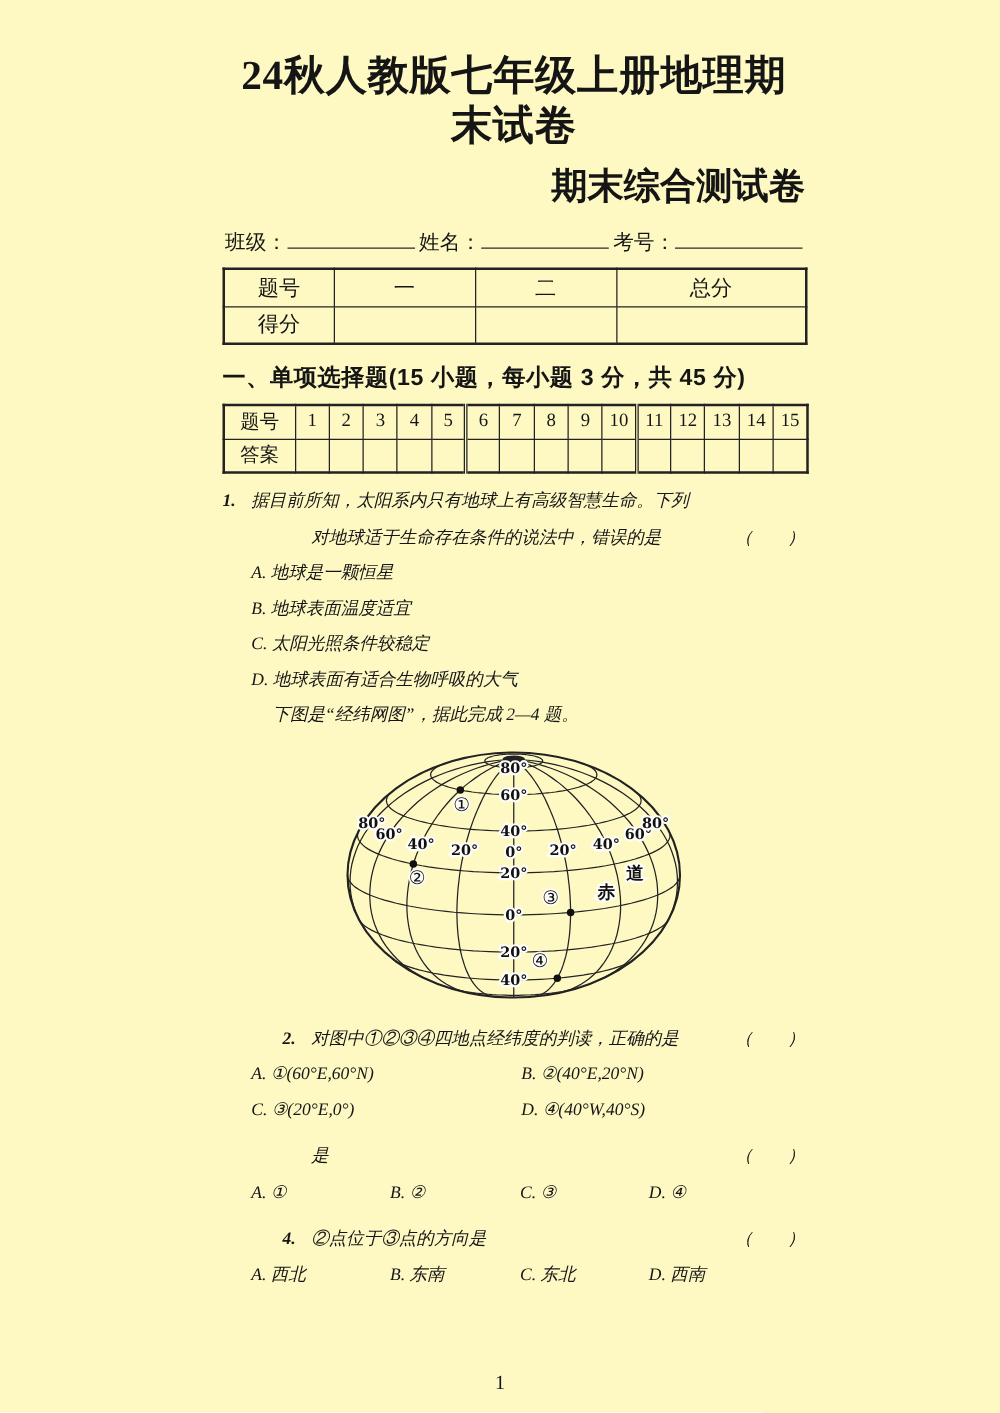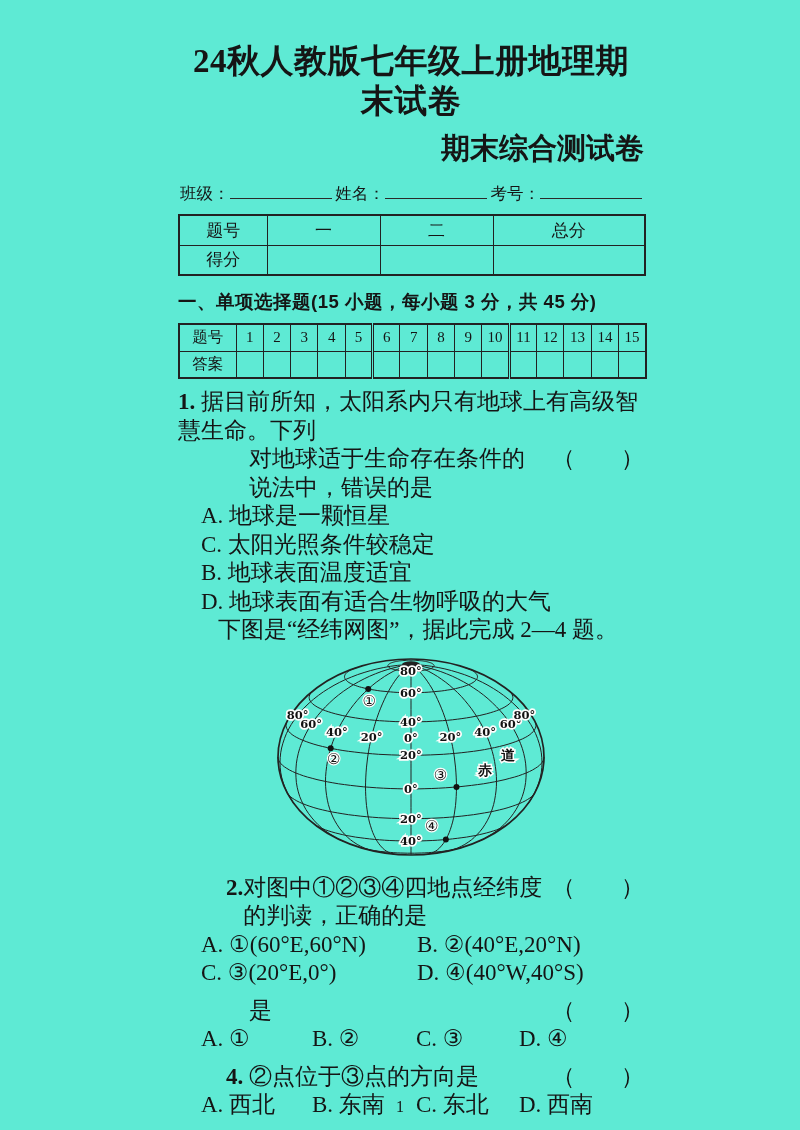--- a/index.html
+++ b/index.html
@@ -1,19 +1,19 @@
 <!DOCTYPE html>
 <html><head>
 <meta charset="utf-8">
 <style>
   * { margin:0; padding:0; box-sizing:border-box; }
   html,body { background:#fff; }
   .page {
     position:relative; width:800px; height:1130px; margin:0 auto;
-    background:#5eead4; color:#151515; overflow:hidden;
+    background:#fef9c3; color:#151515; overflow:hidden;
     font-family:"Liberation Serif","DejaVu Serif",serif;
     padding:42px 156px 0 178px;
   }
   .title1 { text-align:center; font-size:33px; font-weight:bold; letter-spacing:0.5px; line-height:1.2; }
   .title2 { text-align:right; font-size:29px; font-weight:bold; margin-top:8px; }
   .info-row { display:flex; justify-content:space-between; margin-top:14px; font-size:16.5px; padding:0 2px; }
   .info-field { white-space:nowrap; }
   .blank { display:inline-block; width:102px; height:15px; border-bottom:1.5px solid #2a2a2a; vertical-align:baseline; }
   .pill-row { text-align:center; margin-top:9px; }
   .pill {
@@ -26,21 +26,21 @@
   .score-table td.c0 { width:88px; }
   .score-table td.c1, .score-table td.c2 { width:113px; }
   .section-heading {
     margin-top:13px; font-size:18.5px; font-weight:bold;
     font-family:"Liberation Sans","DejaVu Sans",sans-serif; letter-spacing:0.5px;
   }
   .answer-table { width:469px; margin-top:9px; border:2px solid #222; }
   .answer-table td { border:1.2px solid #222; height:27px; text-align:center; font-size:15px; }
   .answer-table td.head { width:57px; font-size:15.5px; }
   .answer-table td.sep { border-left:3px double #222; }
-  .qa { margin-top:9px; font-size:23px; line-height:28.5px; }
+  .qa { margin-top:9px; font-size:14px; line-height:28.5px;font-style:italic; }
   .q-line { display:block; }
   .q-line.hang { padding-left:23px; }
   .flexline { display:flex;margin-left:48px; }
   .flexline .grow { flex:1 1 auto; }
   .q-num { display:inline-block; width:23px; font-weight:bold; }
   .bracket { white-space:nowrap; padding-left:6px; }
   .opts { padding-left:23px; }
   .opt { display:block; }
   .opts-2col { display:grid; grid-template-columns:216px 1fr; padding-left:23px; }
   .opts-4col { display:grid; grid-template-columns:111px 104px 103px 1fr; padding-left:23px; }
@@ -132,22 +132,22 @@
     </table>
 
   <div class="qa">
     <div class="q-line"><span class="q-num">1.</span><span>据目前所知，太阳系内只有地球上有高级智慧生命。下列</span></div>
     <div class="q-line hang flexline">
         <span class="grow">对地球适于生命存在条件的说法中，错误的是</span>
         <span class="bracket">（　　）</span>
       </div>
     <div class="opts">
       <span class="opt">A. 地球是一颗恒星</span>
+      <span class="opt">B. 地球表面温度适宜</span>
       <span class="opt">C. 太阳光照条件较稳定</span>
-      <span class="opt">B. 地球表面温度适宜</span>
       <span class="opt">D. 地球表面有适合生物呼吸的大气</span>
     </div>
     <div class="q-line note-line">下图是“经纬网图”，据此完成 2—4 题。</div>
   </div>
 
   <div class="figure-wrap">
     <svg id="globe" width="280" height="208" viewBox="0 0 280 208">
         <path d="M140.0 7.2L138.8 7.2L137.6 7.2L136.4 7.3L135.2 7.3L134.0 7.4L132.9 7.5L131.7 7.6L130.6 7.7L129.5 7.8L128.5 7.9L127.4 8.1L126.4 8.3L125.5 8.4L124.5 8.6L123.7 8.8L122.8 9.0L122.1 9.3L121.3 9.5L120.6 9.7L120.0 10.0L119.4 10.2L118.9 10.5L118.4 10.8L118.0 11.0L117.7 11.3L117.4 11.6L117.2 11.9L117.0 12.2L116.9 12.5L116.9 12.7L116.9 13.0L117.0 13.3L117.2 13.6L117.4 13.9L117.7 14.2L118.0 14.5L118.4 14.7L118.9 15.0L119.4 15.3L120.0 15.5L120.6 15.8L121.3 16.0L122.1 16.2L122.8 16.5L123.7 16.7L124.5 16.9L125.5 17.1L126.4 17.2L127.4 17.4L128.5 17.5L129.5 17.7L130.6 17.8L131.7 17.9L132.9 18.0L134.0 18.1L135.2 18.2L136.4 18.2L137.6 18.3L138.8 18.3L140.0 18.3L141.2 18.3L142.4 18.3L143.6 18.2L144.8 18.2L146.0 18.1L147.1 18.0L148.3 17.9L149.4 17.8L150.5 17.7L151.5 17.5L152.6 17.4L153.6 17.2L154.5 17.1L155.5 16.9L156.3 16.7L157.2 16.5L157.9 16.2L158.7 16.0L159.4 15.8L160.0 15.5L160.6 15.3L161.1 15.0L161.6 14.7L162.0 14.5L162.3 14.2L162.6 13.9L162.8 13.6L163.0 13.3L163.1 13.0L163.1 12.7L163.1 12.5L163.0 12.2L162.8 11.9L162.6 11.6L162.3 11.3L162.0 11.0L161.6 10.8L161.1 10.5L160.6 10.2L160.0 10.0L159.4 9.7L158.7 9.5L157.9 9.3L157.2 9.0L156.3 8.8L155.5 8.6L154.5 8.4L153.6 8.3L152.6 8.1L151.5 7.9L150.5 7.8L149.4 7.7L148.3 7.6L147.1 7.5L146.0 7.4L144.8 7.3L143.6 7.3L142.4 7.2L141.2 7.2L140.0 7.2" class="gline"></path>
         <path d="M86.2 14.4L84.2 15.1L82.4 15.8L80.7 16.5L79.2 17.3L77.9 18.0L76.8 18.8L75.8 19.6L75.0 20.4L74.3 21.3L73.9 22.1L73.6 22.9L73.5 23.8L73.6 24.6L73.9 25.4L74.3 26.2L75.0 27.1L75.8 27.9L76.8 28.7L77.9 29.5L79.2 30.2L80.7 31.0L82.4 31.7L84.2 32.4L86.2 33.1L88.3 33.8L90.6 34.4L93.0 35.0L95.5 35.6L98.2 36.2L100.9 36.7L103.8 37.1L106.8 37.6L109.8 38.0L113.0 38.3L116.2 38.6L119.5 38.9L122.8 39.2L126.2 39.4L129.6 39.5L133.0 39.6L136.5 39.7L140.0 39.7L143.5 39.7L147.0 39.6L150.4 39.5L153.8 39.4L157.2 39.2L160.5 38.9L163.8 38.6L167.0 38.3L170.2 38.0L173.3 37.6L176.2 37.1L179.1 36.7L181.8 36.2L184.5 35.6L187.0 35.0L189.4 34.4L191.7 33.8L193.8 33.1L195.8 32.4L197.6 31.7L199.3 31.0L200.8 30.2L202.1 29.5L203.2 28.7L204.2 27.9L205.0 27.1L205.7 26.2L206.1 25.4L206.4 24.6L206.5 23.8L206.4 22.9L206.1 22.1L205.7 21.3L205.0 20.4L204.2 19.6L203.2 18.8L202.1 18.0L200.8 17.3L199.3 16.5L197.6 15.8L195.8 15.1L193.8 14.4" class="gline"></path>
         <path d="M41.6 38.1L40.3 39.4L39.4 40.6L38.7 41.9L38.3 43.2L38.1 44.4L38.3 45.7L38.7 47.0L39.4 48.3L40.3 49.5L41.6 50.8L43.1 52.0L44.9 53.2L46.9 54.4L49.2 55.5L51.8 56.7L54.6 57.8L57.6 58.8L60.8 59.8L64.3 60.8L68.0 61.7L71.8 62.6L75.9 63.4L80.1 64.2L84.5 64.9L89.1 65.6L93.7 66.2L98.6 66.8L103.5 67.3L108.5 67.7L113.6 68.0L118.8 68.3L124.1 68.6L129.4 68.7L134.7 68.8L140.0 68.9L145.3 68.8L150.6 68.7L155.9 68.6L161.2 68.3L166.4 68.0L171.5 67.7L176.5 67.3L181.4 66.8L186.3 66.2L190.9 65.6L195.5 64.9L199.9 64.2L204.1 63.4L208.2 62.6L212.0 61.7L215.7 60.8L219.2 59.8L222.4 58.8L225.4 57.8L228.2 56.7L230.8 55.5L233.1 54.4L235.1 53.2L236.9 52.0L238.4 50.8L239.7 49.5L240.6 48.3L241.3 47.0L241.7 45.7L241.9 44.4L241.7 43.2L241.3 41.9L240.6 40.6L239.7 39.4L238.4 38.1" class="gline"></path>

